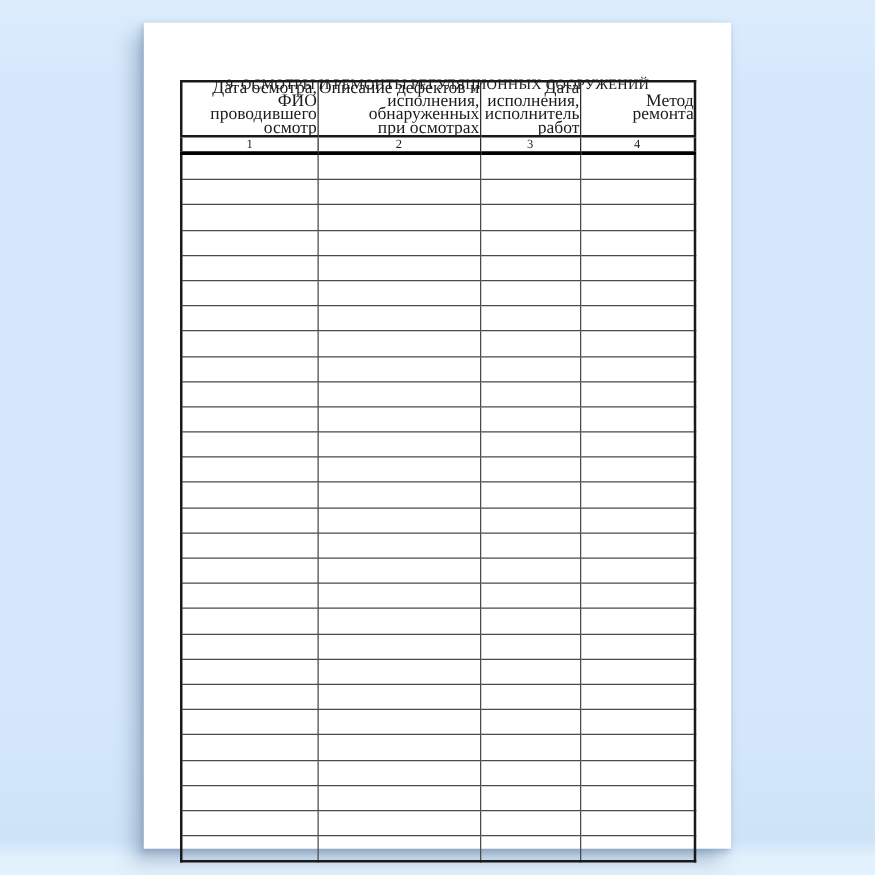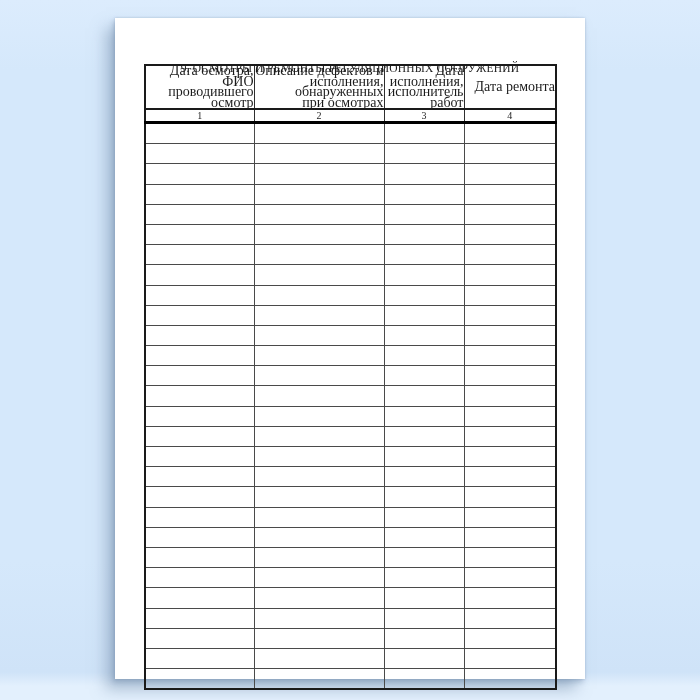--- a/index.html
+++ b/index.html
@@ -107,21 +107,21 @@
     <thead>
       <tr id="header-row">
           <th class="header-cell">Дата осмотра,
 ФИО проводившего
 осмотр</th>
           <th class="header-cell">Описание дефектов и
 исполнения, обнаруженных
 при осмотрах</th>
           <th class="header-cell">Дата исполнения,
 исполнитель работ</th>
-          <th class="header-cell">Дата ремонта</th>
+          <th class="header-cell">Метод ремонта</th>
         </tr>
       <tr id="number-row">
           <th class="number-cell">1</th>
           <th class="number-cell">2</th>
           <th class="number-cell">3</th>
           <th class="number-cell">4</th>
         </tr>
     </thead>
     <tbody id="body-rows">
         <tr class="body-row">

